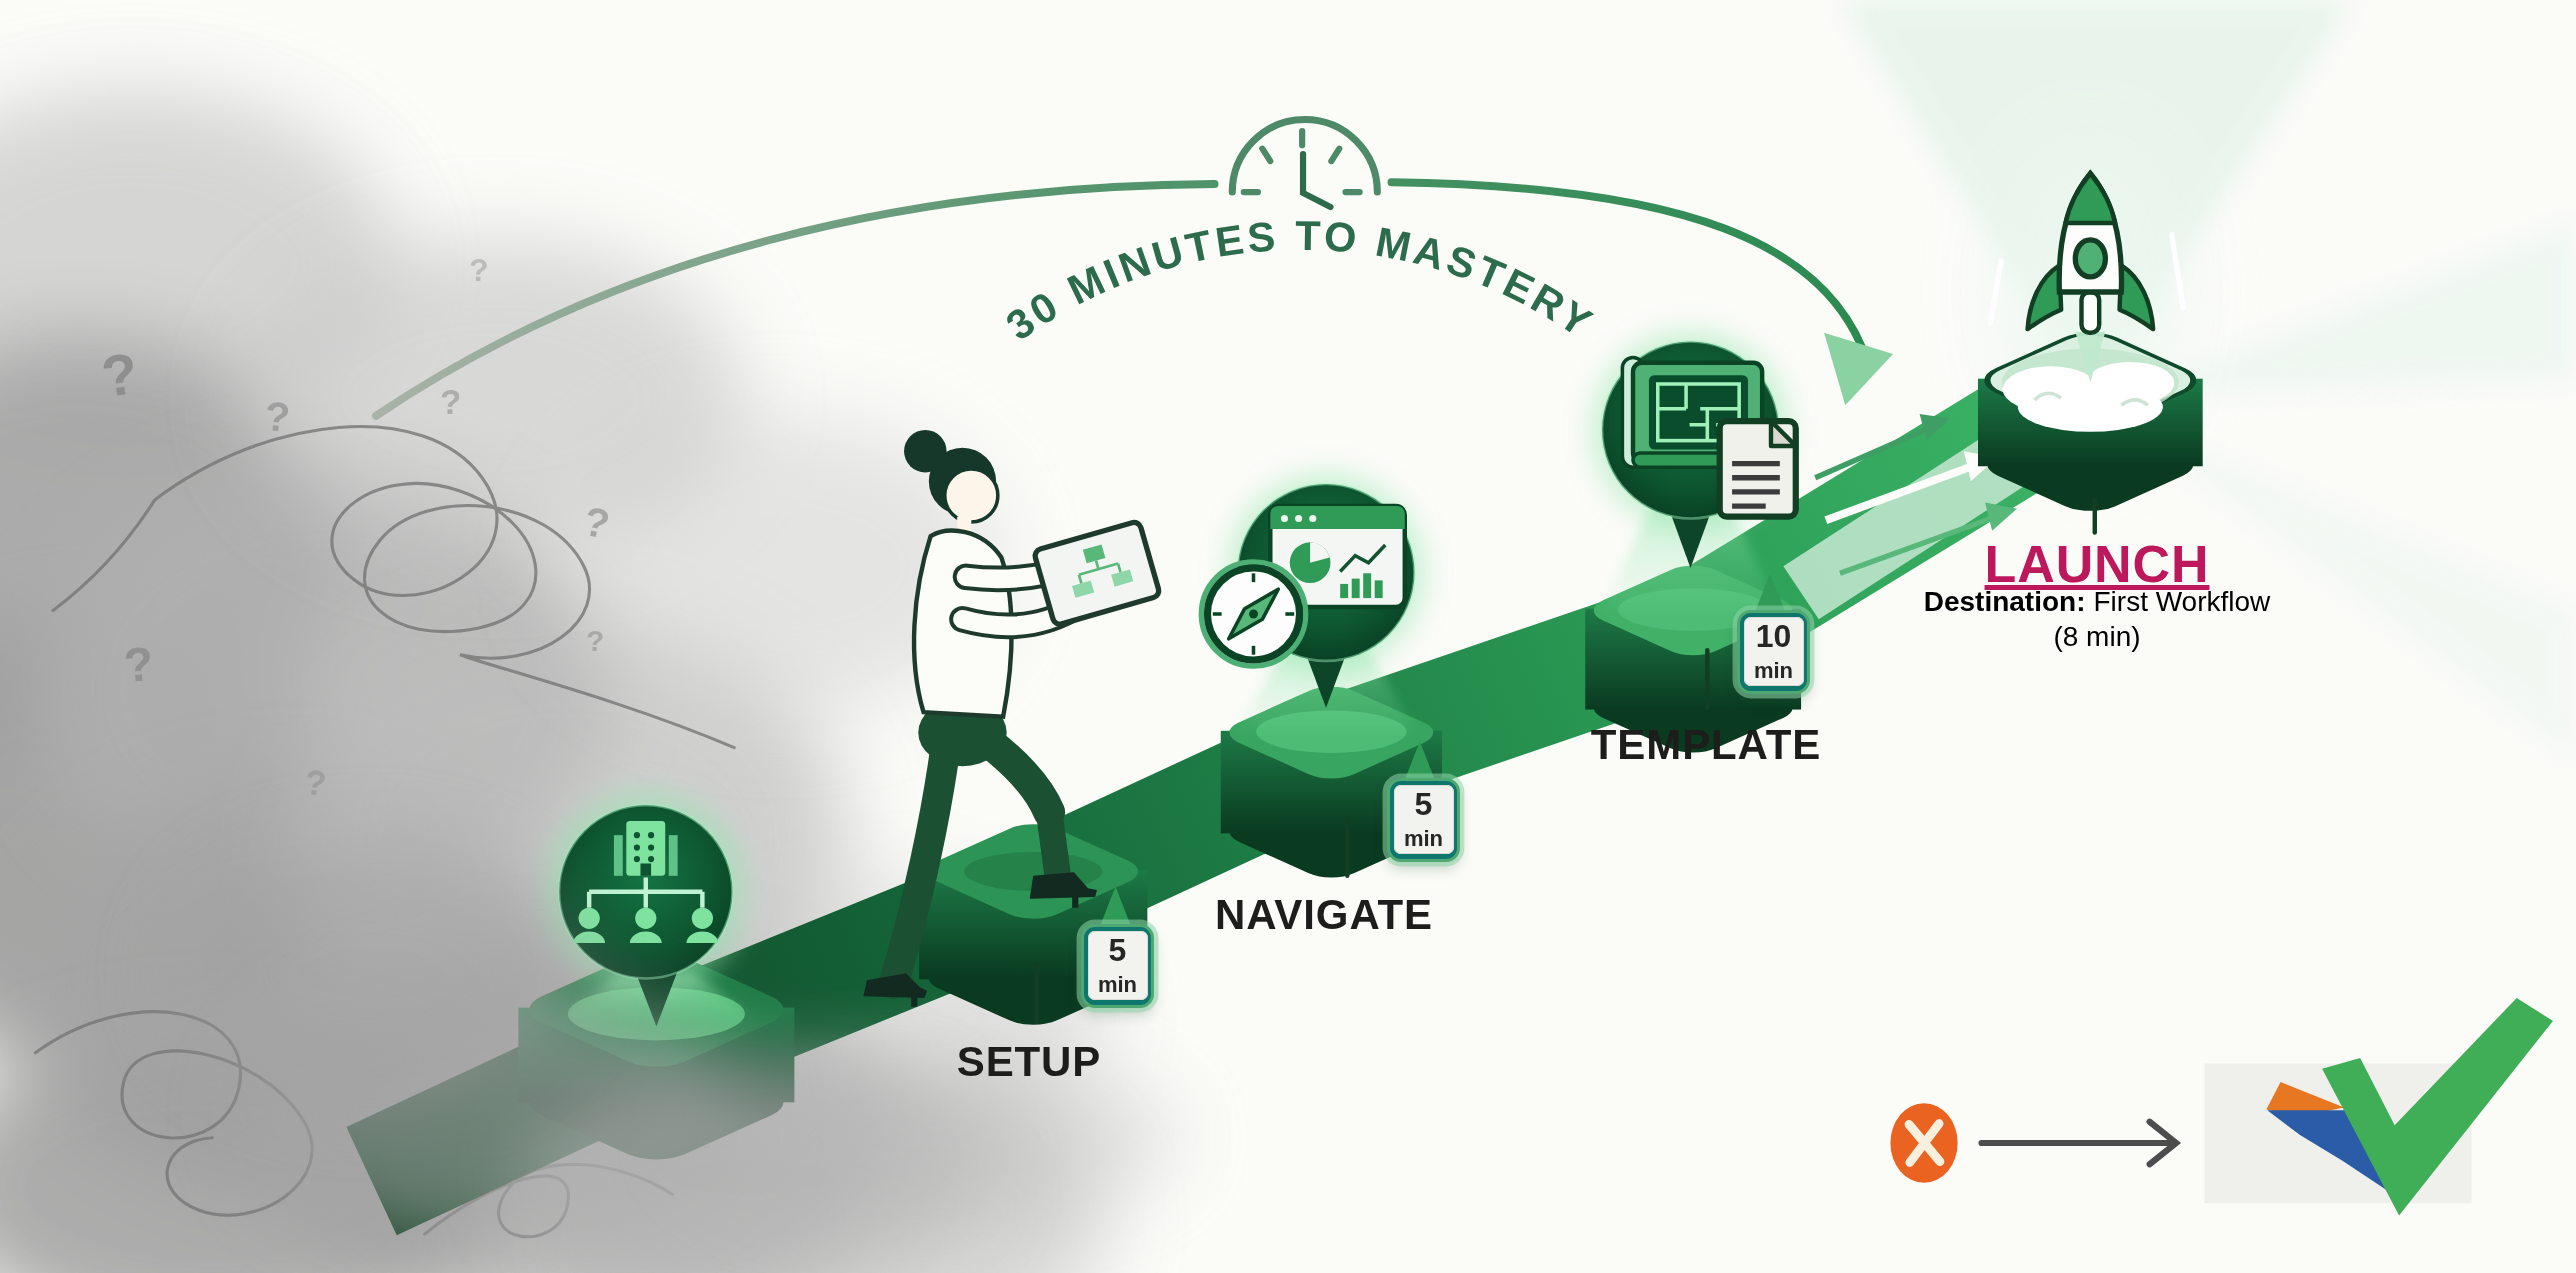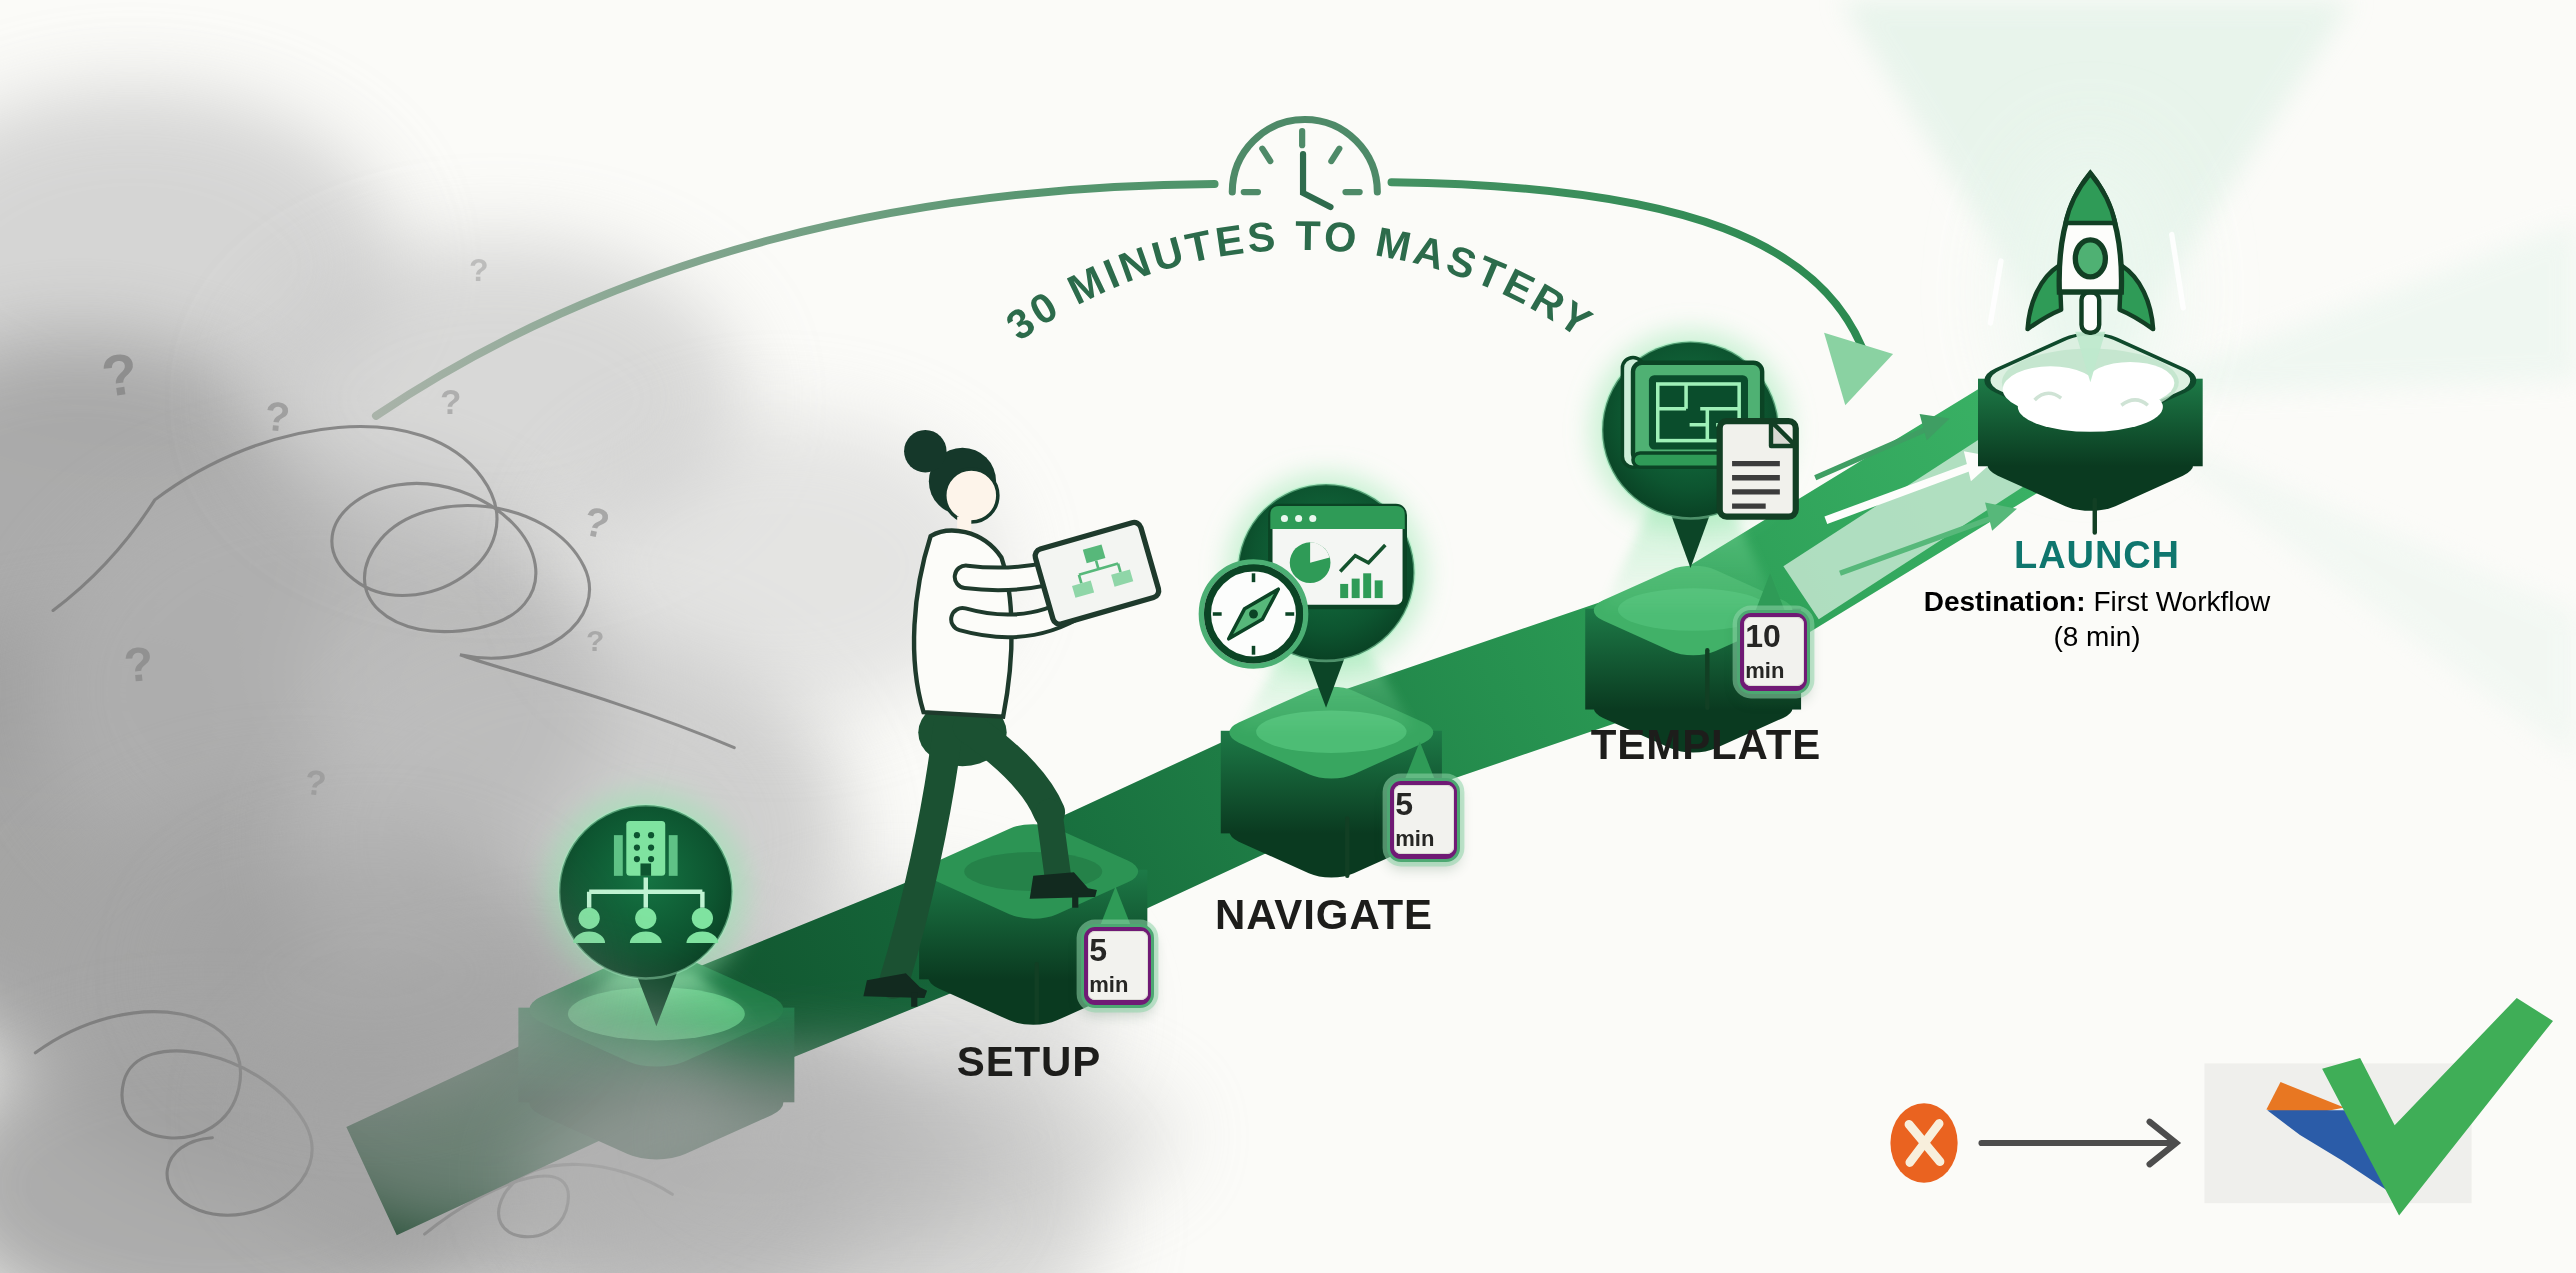--- a/index.html
+++ b/index.html
@@ -3,28 +3,28 @@
 <meta charset="utf-8">
 <style>
   html,body{margin:0;padding:0;background:#ffffff;}
   #stage{position:relative;width:2576px;height:1274px;overflow:hidden;
          background:#fbfbf8;font-family:"Liberation Sans",sans-serif;}
   #scene{position:absolute;left:0;top:0;z-index:1;}
   .txt-layer{position:absolute;left:0;top:0;width:100%;height:100%;z-index:4;pointer-events:none;}
   .qm{position:absolute;font-weight:bold;color:#868686;transform-origin:center;}
   .step-label{position:absolute;transform:translateX(-50%);font-size:42px;font-weight:bold;
               color:#1d1d1b;letter-spacing:0.9px;white-space:nowrap;margin-top:8px;}
-  .launch-label{position:absolute;transform:translateX(-50%);font-size:38px;font-weight:bold;
-              color:#0f766e;letter-spacing:0.9px;white-space:nowrap;}
+  .launch-label{position:absolute;transform:translateX(-50%);font-size:52px;font-weight:bold;
+              color:#be185d;letter-spacing:0.9px;white-space:nowrap;text-decoration:underline;}
   .launch-sub{position:absolute;transform:translateX(-50%);font-size:28px;color:#000000;white-space:nowrap;}
   .launch-sub b{font-weight:bold;}
   .launch-sub .dest-val{margin-left:8px;}
-  .badge{position:absolute;width:60px;background:#701a75;border:3.5px solid #4da872;border-radius:14px;
+  .badge{position:absolute;width:60px;background:#0f766e;border:3.5px solid #4da872;border-radius:14px;
          box-shadow:0 0 0 4.4px rgba(144,214,170,.55),0 7px 12.4px rgba(30,80,50,.22);
-         padding:4.4px 3.5px;text-align:left;}
+         padding:4.4px 3.5px;text-align:center;}
   .badge-inner{background:#f2f2ee;border-radius:7px;padding:2.7px 1.8px 4.4px;box-shadow:inset 0 0 0 0.9px #dbdbd5;}
   .badge-num{font-size:32px;font-weight:bold;color:#262624;line-height:1;}
   .badge-min{font-size:22px;font-weight:bold;color:#262624;line-height:1;margin-top:8px;}
 </style>
 </head>
 <body>
 
 <div id="stage">
 
 <svg id="scene" width="2576" height="1274" viewBox="0 0 2912 1440">

